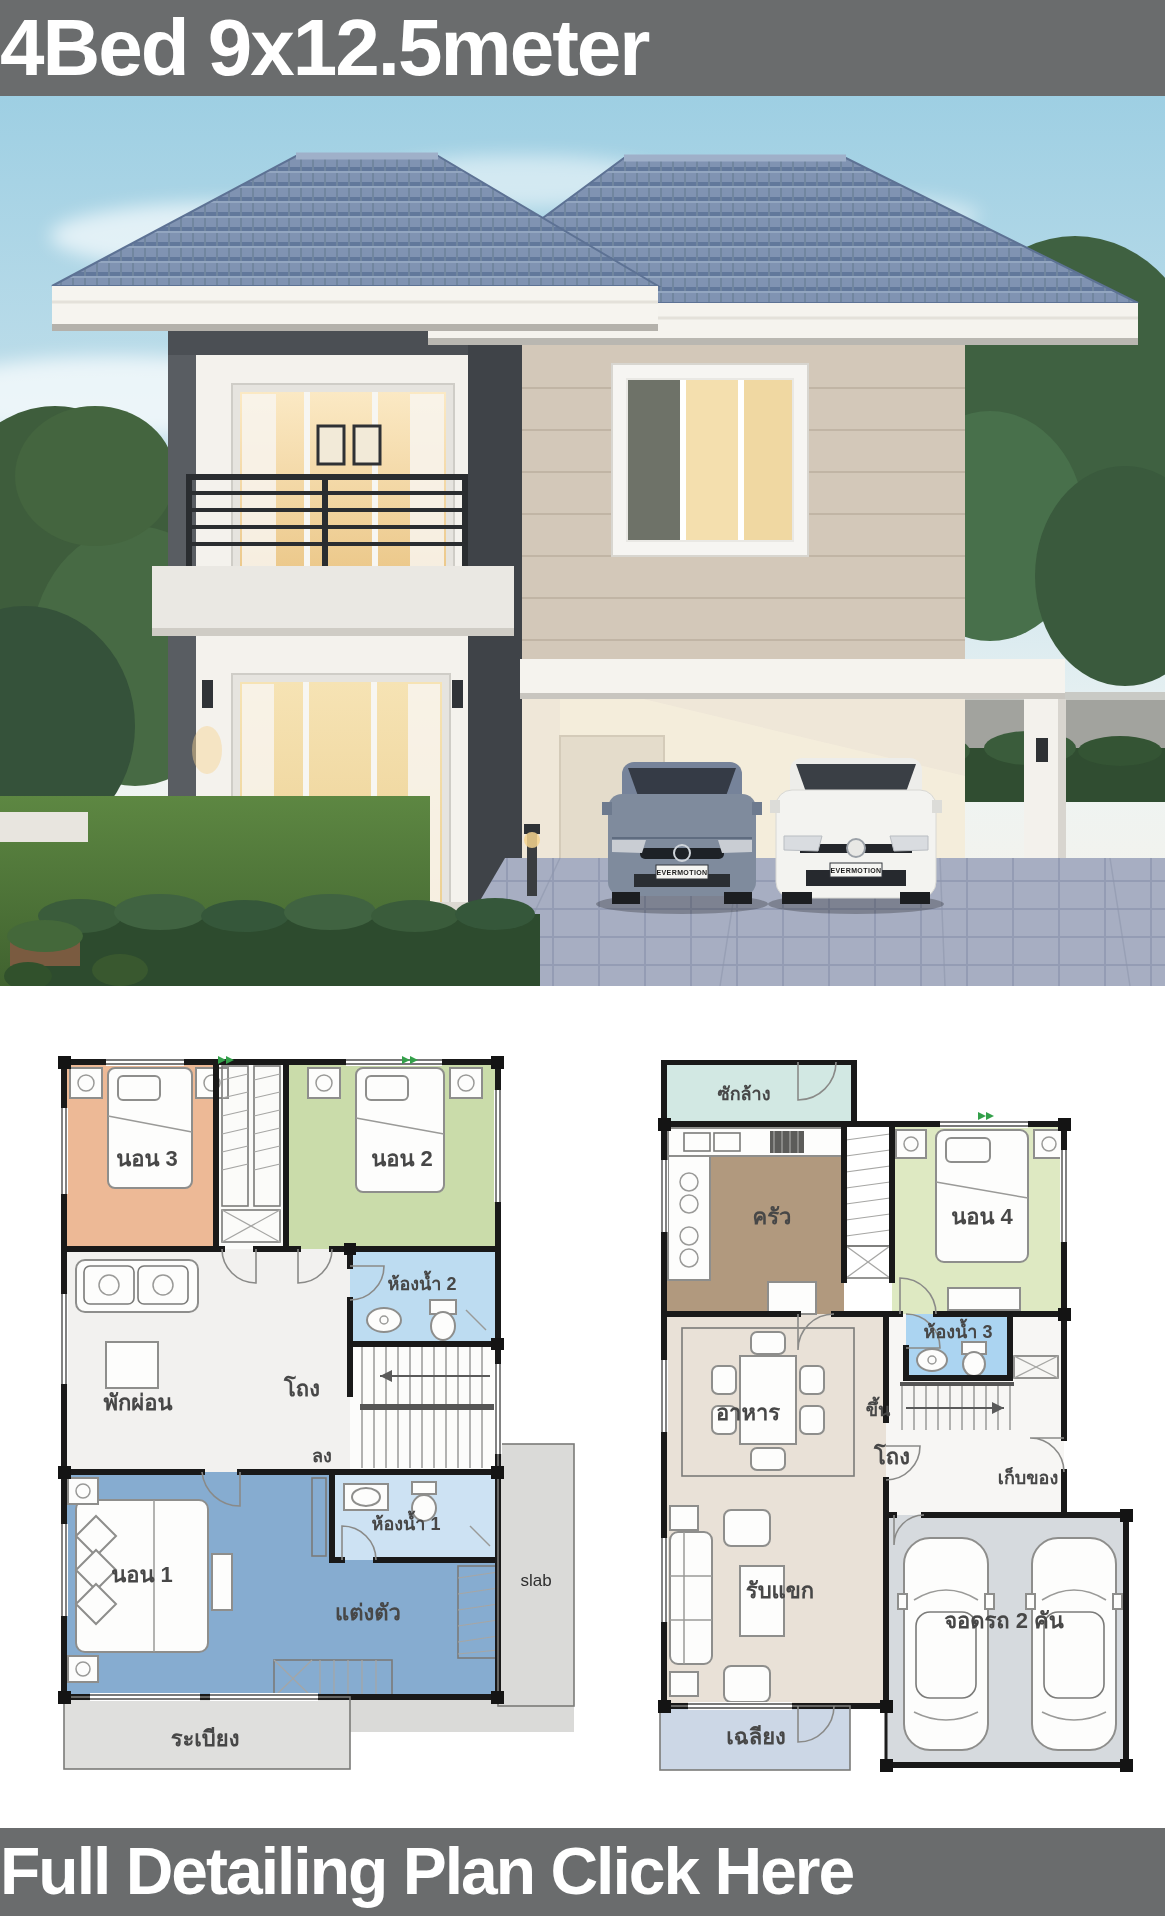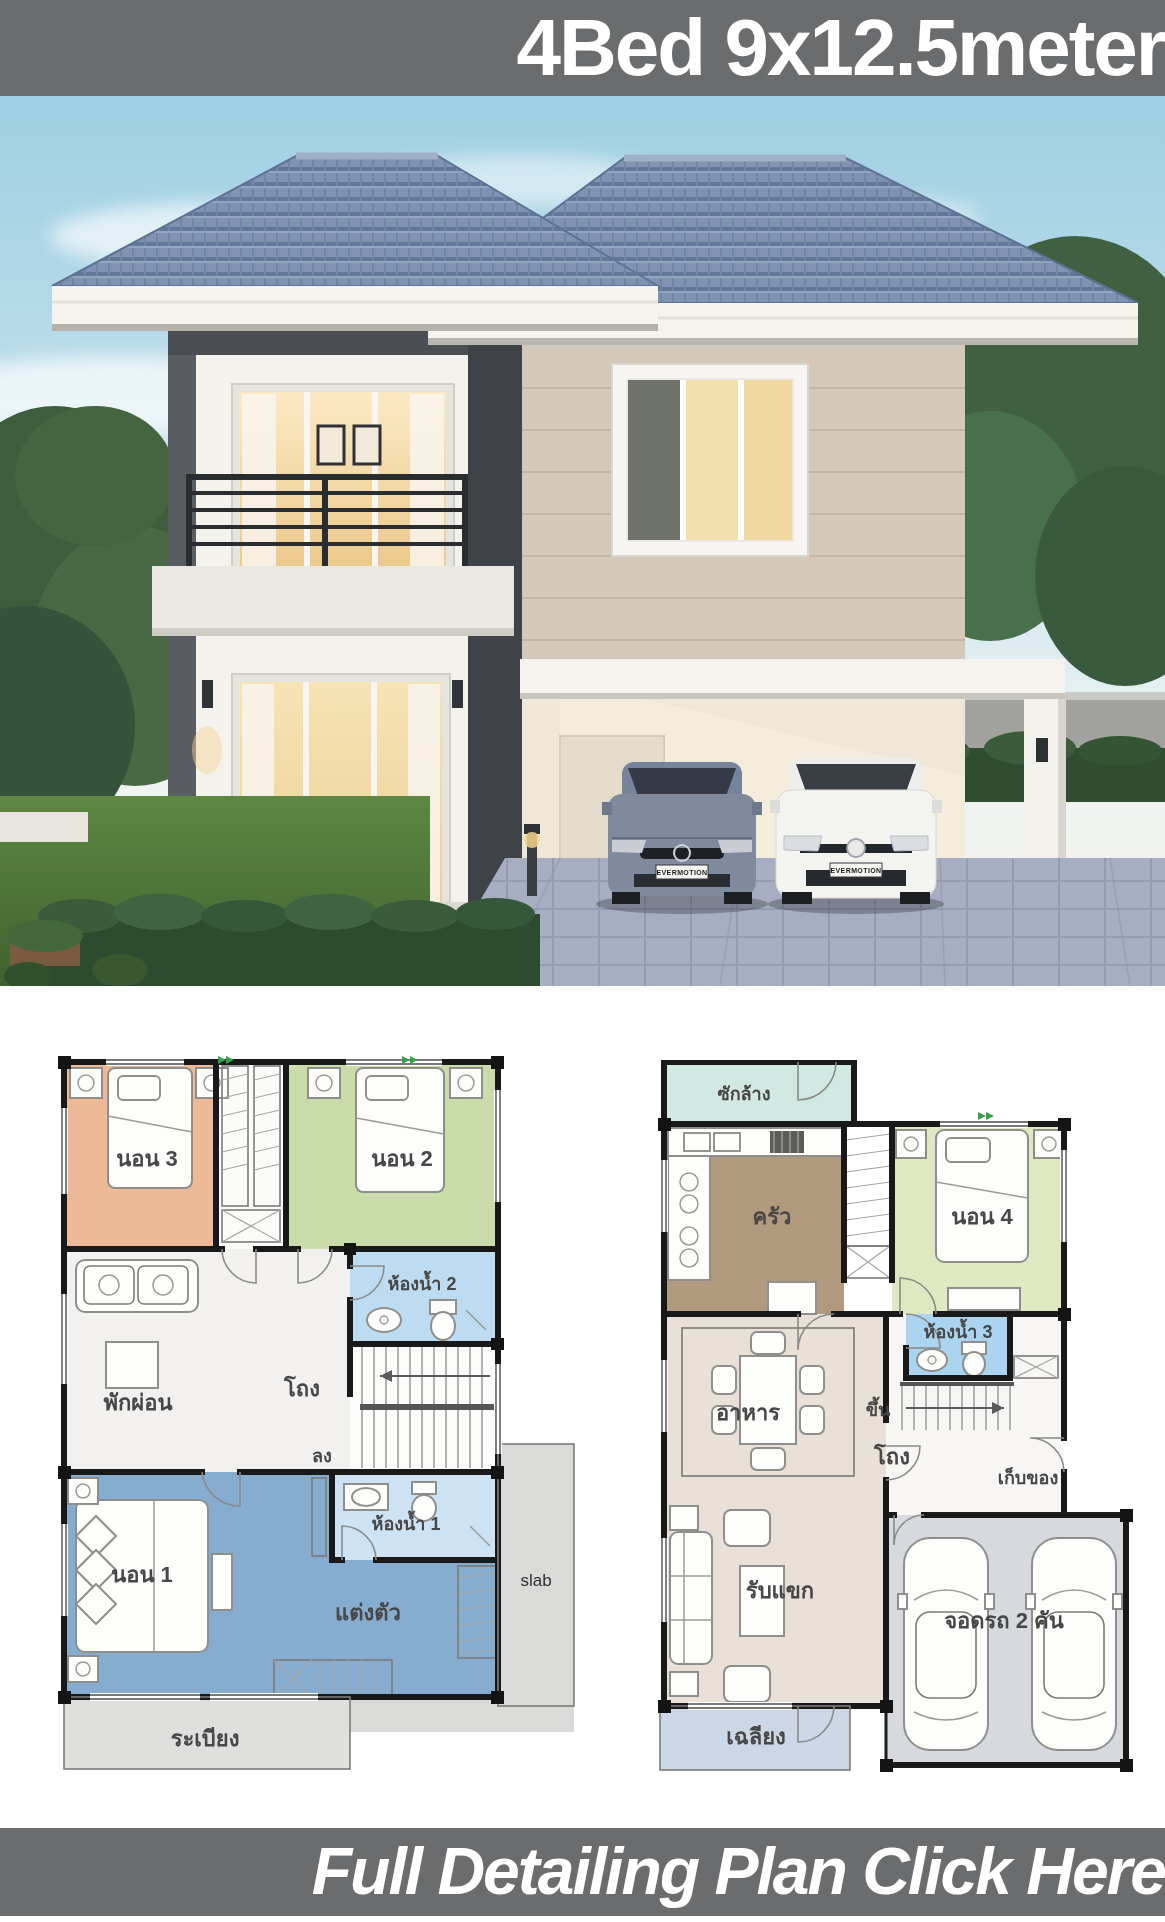--- a/index.html
+++ b/index.html
@@ -1,21 +1,21 @@
 <!DOCTYPE html>
 <html><head>
 <meta charset="utf-8">
 <style>
   html,body{margin:0;padding:0;background:#ffffff;}
   .page{position:relative;width:1165px;height:1922px;background:#ffffff;overflow:hidden;
         font-family:"Liberation Sans",sans-serif;}
   .banner{position:absolute;left:0;width:100%;background:#6a6c6d;color:#ffffff;
-          text-align:right;font-weight:700;letter-spacing:-2px;white-space:nowrap;}
+          text-align:left;font-weight:700;letter-spacing:-2px;white-space:nowrap;}
   .banner.top{top:0;height:96px;line-height:96px;font-size:80px;}
-  .banner.bottom{top:1828px;height:88px;line-height:86px;font-size:66px;cursor:pointer;font-style:italic;}
+  .banner.bottom{top:1828px;height:88px;line-height:86px;font-size:66px;cursor:pointer;}
   .photo{position:absolute;top:96px;left:0;}
   .plans{position:absolute;top:986px;left:0;width:1165px;height:842px;background:#ffffff;}
   .plan{position:absolute;}
   .plan.left{left:50px;top:68px;}
   .plan.right{left:648px;top:74px;}
   
   .wall{stroke:#191919;stroke-width:6;fill:none;stroke-linecap:square;}
   .wallthin{stroke:#1d1d1d;stroke-width:3;fill:none;stroke-linecap:square;}
   .outline{stroke:#7b7b79;stroke-width:1.6;fill:none;}
   .furn{fill:#fdfdfc;stroke:#8e8e8c;stroke-width:2;}

